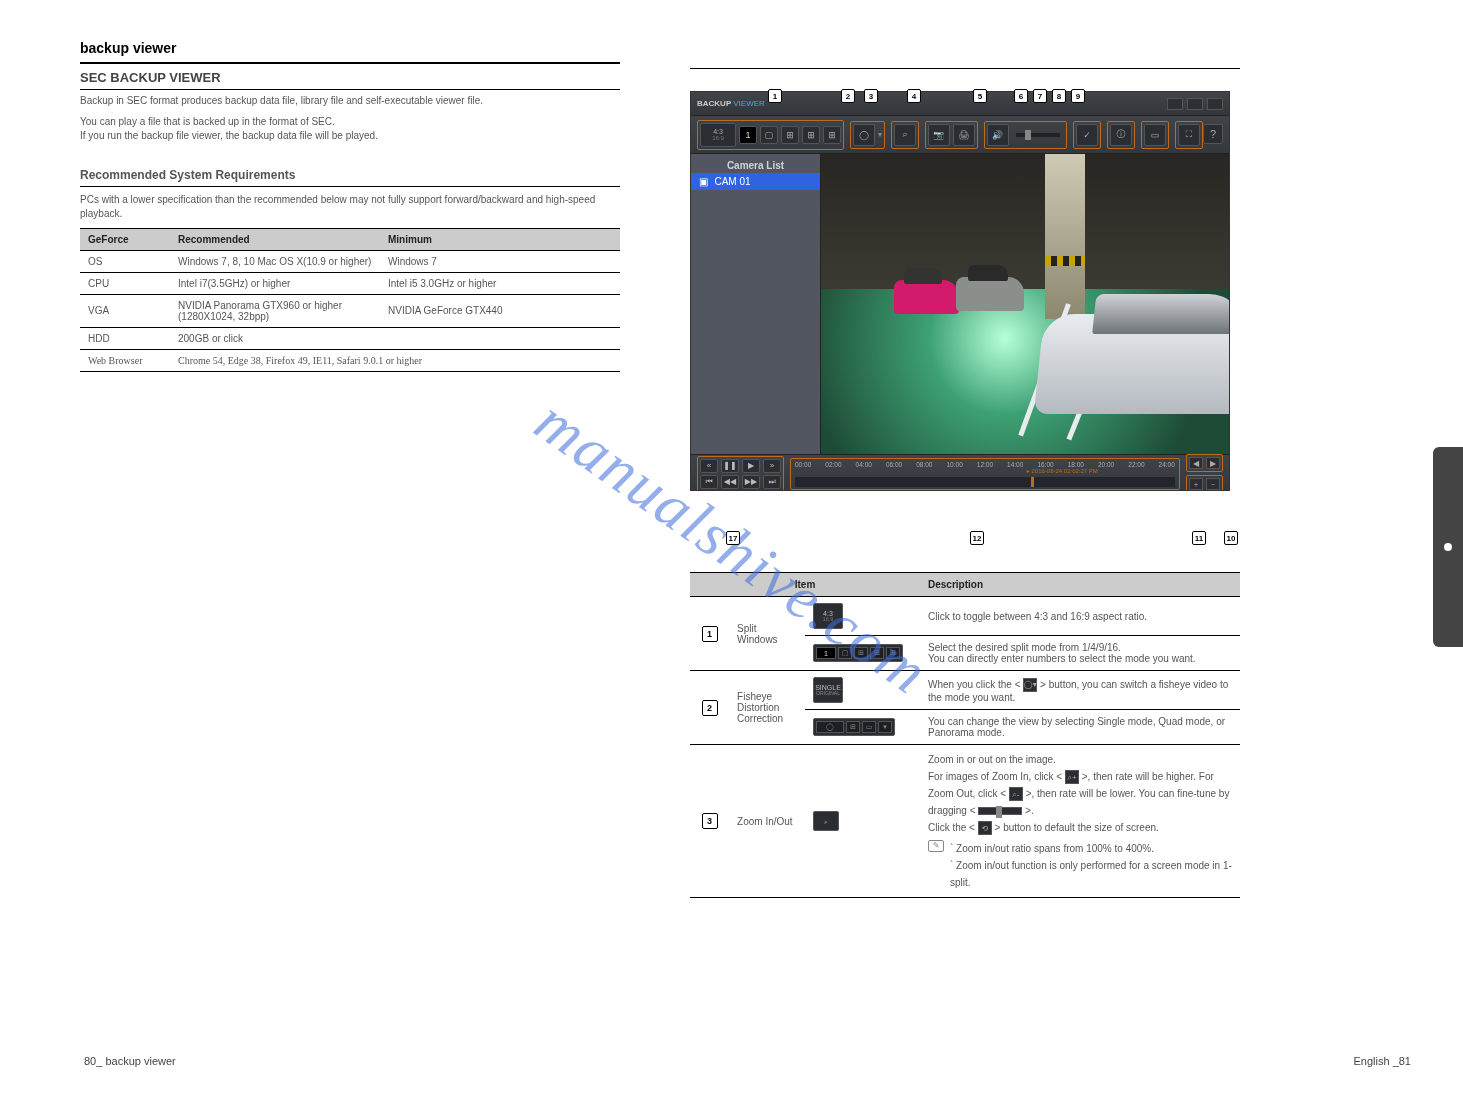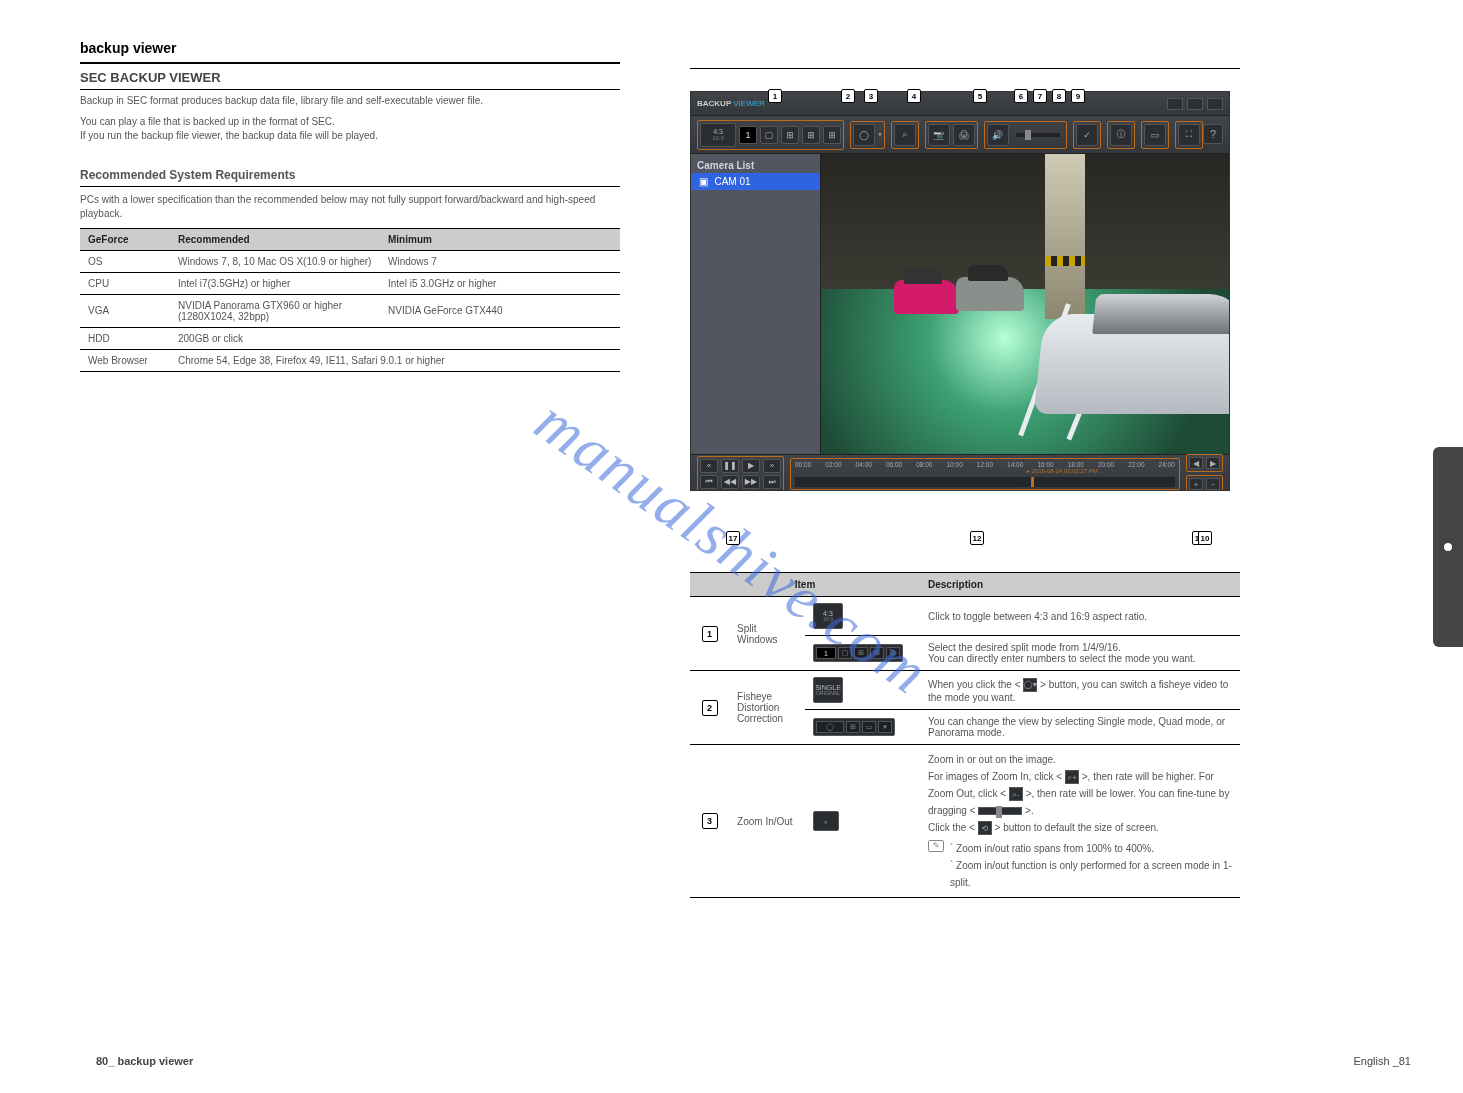--- a/index.html
+++ b/index.html
@@ -39,21 +39,21 @@
     padding: 5px 8px;
     text-align: left;
     vertical-align: middle;
     color: #555;
   }
   table.spec th {
     background: #ccc;
     color: #222;
     font-weight: bold;
   }
-  table.spec .last-tr td { border-bottom: 1px solid #000; }
+  table.spec .last-tr td { border-bottom: 1px solid #000; font-family: Liberation Serif, serif; }
   .watermark {
     position: absolute;
     left: 50%; top: 50%;
     transform: translate(-50%,-50%) rotate(35deg);
     font-size: 62px;
     color: #3e6bdb;
     opacity: 0.55;
     font-family: Georgia, 'Times New Roman', serif;
     font-style: italic;
     pointer-events: none;
@@ -108,21 +108,21 @@
     border: 1px solid #555; border-radius: 2px;
     display: flex; align-items: center; justify-content: center;
     color: #aaa; font-size: 9px;
   }
   .tb-btn.sm { width: 18px; height: 18px; }
   .tb-btn.wide { width: 36px; height: 24px; font-size: 7px; flex-direction: column; line-height: 1; }
   .tb-slider { width: 44px; height: 4px; background: #222; margin: 0 4px; position: relative; }
   .tb-slider::after { content:''; position: absolute; left: 20%; top: -3px; width: 6px; height: 10px; background: #888; }
   .shot-body { display: flex; height: 300px; }
   .shot-sidebar { width: 130px; background: #515661; border-right: 1px solid #222; padding: 4px 0; }
-  .sidebar-hdr { color: #cfd3da; font-size: 10px; font-weight: bold; padding: 2px 6px; }
+  .sidebar-hdr { color: #cfd3da; font-size: 10px; font-weight: bold; padding: 2px 6px; text-align: center; }
   .sidebar-item {
     background: #2f63e0; color: #fff; font-size: 10px;
     padding: 3px 8px; display: flex; align-items: center; gap: 6px;
   }
   .shot-video {
     flex: 1;
     background: linear-gradient(160deg,#1a1f1a 0%, #253d2f 35%, #3da173 55%, #2e6a4a 70%, #163024 100%);
     position: relative;
     overflow: hidden;
   }
@@ -221,21 +221,21 @@
     transform: translateY(-50%);
     width: 30px; height: 200px;
     background: #444; border-radius: 6px 0 0 6px;
     display:flex; flex-direction:column; align-items:center; justify-content:center;
     gap:8px;
   }
   .tab-dot { width: 8px; height: 8px; border-radius: 50%; background:#fff; }
   .footer-left, .footer-right {
     position: absolute; bottom: 26px; font-size: 11px; color: #444;
   }
-  .footer-left { left: 96px; font-weight: bold; }
+  .footer-left { left: 84px; }
   .footer-right { right: 52px; }
 </style>
 </head>
 <body>
 
 <div class="watermark">manualshive.com</div>
 
 <div class="tab-side">
   <span class="tab-dot"></span>
 
@@ -436,21 +436,21 @@
               <div class="tl-btn">－</div>
             </div>
           </div>
         </div>
       </div>
 
       <div class="callout-row-bottom" style="bottom:-40px;">
         <div class="callout" style="left:36px;">17</div>
         <div class="callout" style="left:280px;">12</div>
         <div class="callout" style="left:502px;">11</div>
-        <div class="callout" style="left:508px;">10</div>
+        <div class="callout" style="left:534px;">10</div>
       </div>
     </div>
 
     <table class="func" style="margin-top:81px;">
       <thead>
         <tr>
           <th colspan="3" style="width:230px; text-align:center;">Item</th>
           <th>Description</th>
         </tr>
       </thead>

